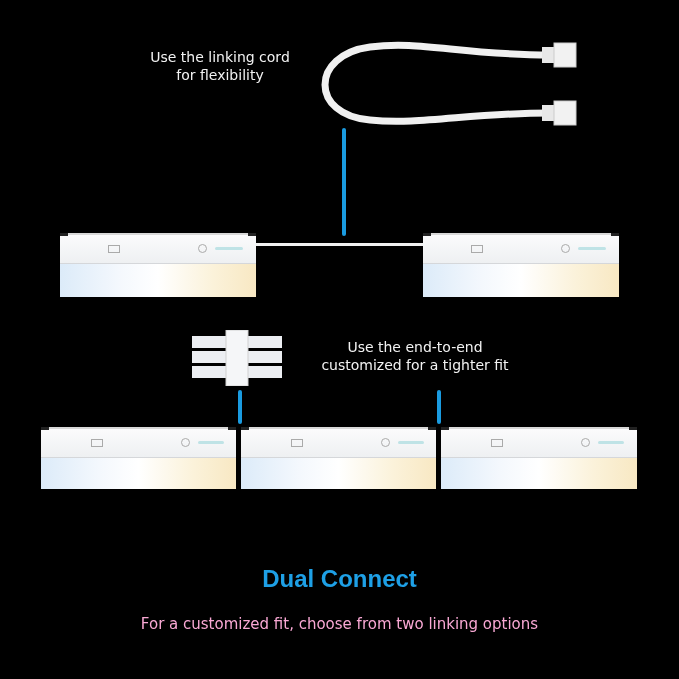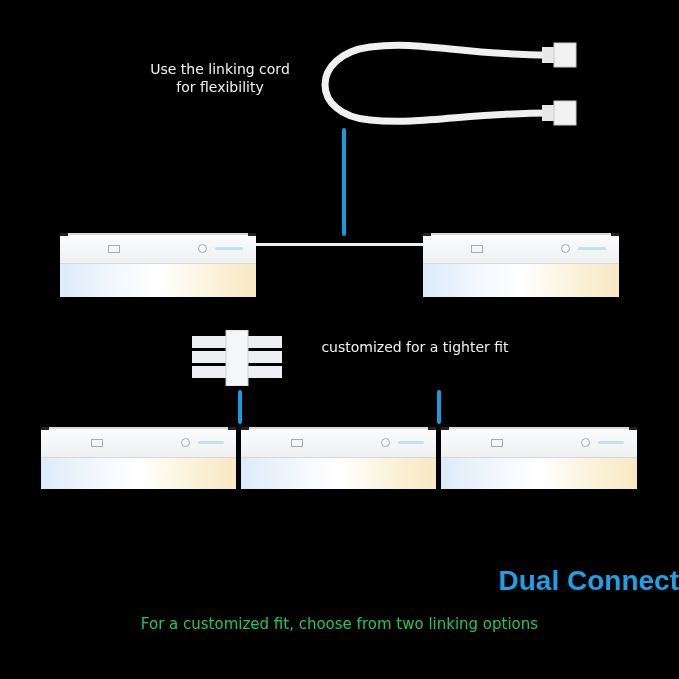--- a/index.html
+++ b/index.html
@@ -7,27 +7,27 @@
   .abs{position:absolute;}
   .caption{font-size:14px;line-height:18px;text-align:center;color:#f2f2f2;}
   .bar{position:absolute;background:#f4f5f7;border-top:2px solid #d8d8d8;box-sizing:border-box;}
   .bar .top{position:absolute;left:0;right:0;top:0;height:28px;background:linear-gradient(#fbfbfc,#eef0f2);border-bottom:1px solid #d5d7da;}
   .bar .glow{position:absolute;left:0;right:0;top:29px;bottom:0;background:linear-gradient(90deg,#dcebf9 0%,#f4f8fd 30%,#ffffff 50%,#fbf2da 78%,#f8e8c3 100%);}
   .bar .sw{position:absolute;top:10px;width:12px;height:8px;border:1px solid #aaa;box-sizing:border-box;}
   .bar .knob{position:absolute;top:9px;width:9px;height:9px;border:1px solid #aaa;border-radius:50%;box-sizing:border-box;}
   .bar .logo{position:absolute;top:12px;height:3px;background:#bfe3e6;border-radius:2px;}
   .bar .cap{position:absolute;top:-2px;width:8px;height:3px;background:#222;}
   .bline{position:absolute;width:4px;background:#1a9be0;border-radius:2px;}
-  .title{font-family:"Liberation Sans",sans-serif;font-weight:bold;font-size:28px;color:#1ea0e6;text-align:right;}
-  .sub{font-size:15px;line-height:20px;text-align:center;color:#22c55e;}
+  .title{font-family:"Liberation Sans",sans-serif;font-weight:bold;font-size:24px;color:#1ea0e6;text-align:center;}
+  .sub{font-size:15px;line-height:20px;text-align:center;color:#f9a8d4;}
 </style>
 </head>
 <body>
 
-<div class="abs caption" style="left:120px;top:60px;width:200px;">
+<div class="abs caption" style="left:120px;top:48px;width:200px;">
   <div>Use the linking cord</div>
   <div>for flexibility</div>
 </div>
 
 <svg class="abs" style="left:310px;top:35px" width="290" height="100">
   <path d="M240 20 C 150 20, 110 5, 60 12 C 0 20, 0 80, 60 85 C 110 90, 160 78, 240 78" stroke="#f0f0f0" stroke-width="7" fill="none" stroke-linecap="round"></path>
   <rect x="232" y="12" width="14" height="16" fill="#e8e8e8"></rect>
   <rect x="244" y="8" width="22" height="24" fill="#f2f2f2" stroke="#ccc"></rect>
   <rect x="232" y="70" width="14" height="16" fill="#e8e8e8"></rect>
   <rect x="244" y="66" width="22" height="24" fill="#f2f2f2" stroke="#ccc"></rect>
@@ -56,20 +56,21 @@
 </div>
 
 <svg class="abs" style="left:192px;top:330px" width="90" height="56">
   <rect x="0" y="6" width="90" height="12" fill="#eceef2"></rect>
   <rect x="0" y="21" width="90" height="12" fill="#eceef2"></rect>
   <rect x="0" y="36" width="90" height="12" fill="#eceef2"></rect>
   <rect x="34" y="0" width="22" height="56" fill="#f5f6f8" stroke="#d0d0d0"></rect>
 </svg>
 
 <div class="abs caption" style="left:300px;top:338px;width:230px;">
+  <div>Use the end-to-end</div>
   <div>customized for a tighter fit</div>
 </div>
 
 <div class="bline" style="left:238px;top:390px;height:34px;"></div>
 <div class="bline" style="left:437px;top:390px;height:34px;"></div>
 
 <div class="bar" style="left:41px;top:427px;width:195px;height:62px;">
   <div class="top"></div>
     <div class="glow"></div>
   <div class="sw" style="left:50px"></div>

